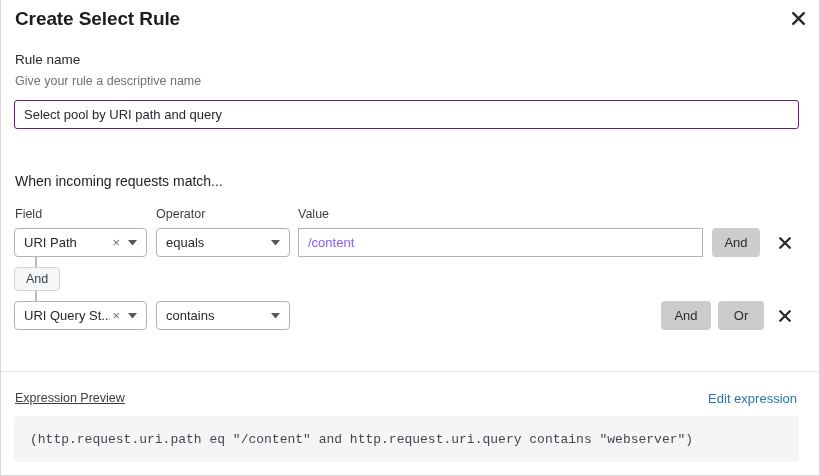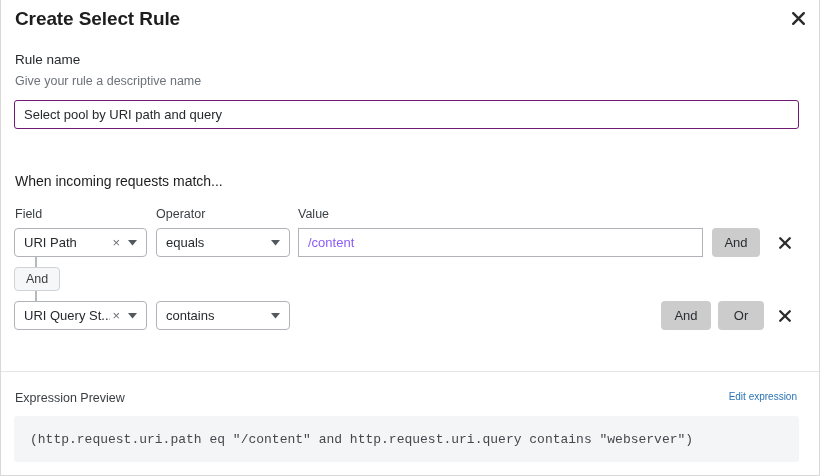--- a/index.html
+++ b/index.html
@@ -244,26 +244,27 @@
     top: 371px;
     height: 1px;
     background: #e3e5e7;
   }
   #preview-label {
     position: absolute;
     left: 14px;
     top: 391px;
     font-size: 12.5px;
     color: #3a3f44;
+    text-decoration: underline;
   }
   #edit-expression-link {
     position: absolute;
     right: 22px;
     top: 391px;
-    font-size: 10px;
+    font-size: 13px;
     color: #2a73b5;
     text-decoration: none;
     cursor: pointer;
   }
   #expression-box {
     position: absolute;
     left: 13px;
     top: 416px;
     width: 785px;
     height: 46px;

